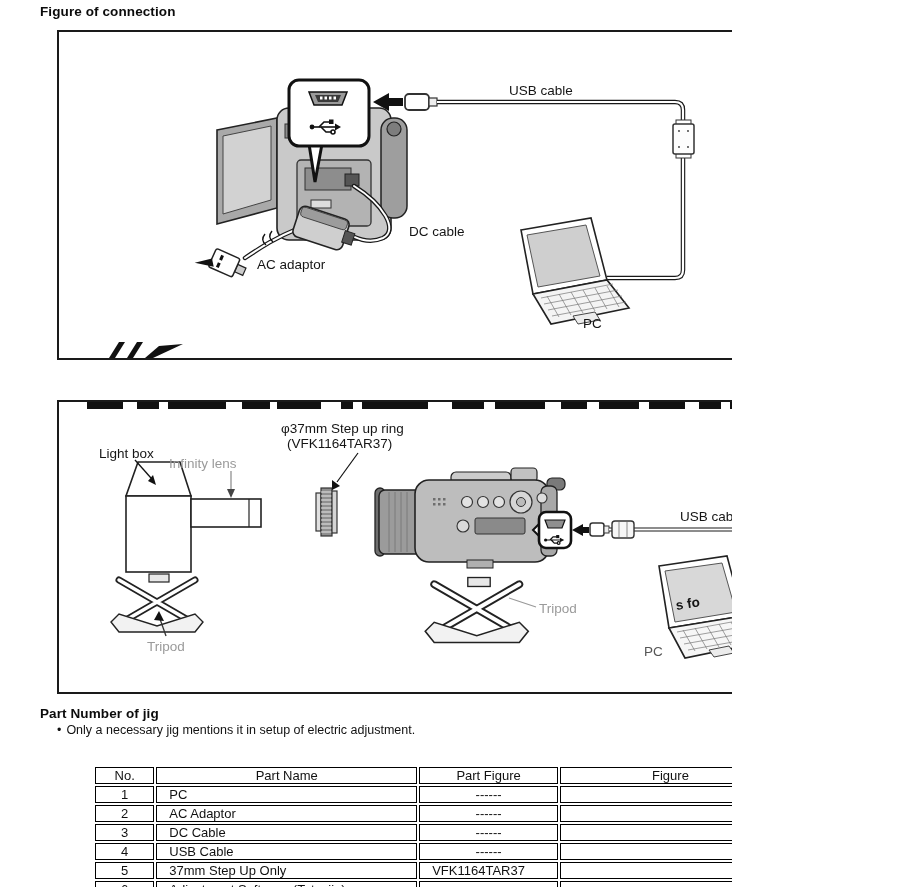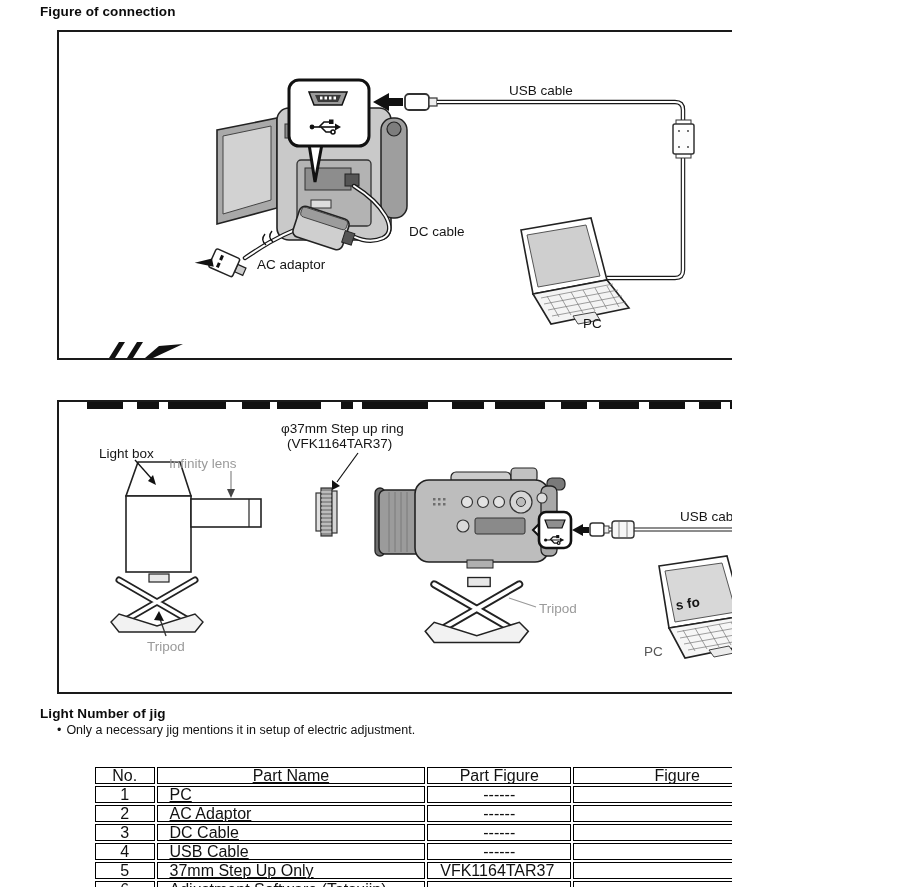--- a/index.html
+++ b/index.html
@@ -8,25 +8,25 @@
   .abs{position:absolute;}
   .heading{font-weight:bold;font-size:13.5px;letter-spacing:.1px;color:#0b0b0b;}
   .figbox{border:2px solid #1a1a1a;background:#fff;}
   .figbox svg{display:block;}
   svg text{font-family:"Liberation Sans",sans-serif;font-size:13.5px;fill:#151515;}
   svg text.gray{fill:#9a9a9a;}
   svg text.pc2{fill:#555;}
   #bullet{font-size:12.5px;color:#111;}
   #bullet .dot{margin:0 5px 0 10px;}
   #jig-table{border-collapse:separate;border-spacing:2px;width:690px;}
-  #jig-table td,#jig-table th{border:1px solid #000;font-size:16px;font-weight:normal;
+  #jig-table td,#jig-table th{border:1px solid #000;font-size:13px;font-weight:normal;
        height:13px;line-height:13px;padding:1px 12px;white-space:nowrap;background:#fff;}
   #jig-table th{text-align:center;}
   .c-no{width:38px;text-align:center;}
-  .c-name{width:256px;text-align:left;text-decoration:underline;}
+  .c-name{width:256px;text-align:left;}
   .c-num{width:120px;text-align:center;}
   .c-num.left{text-align:left;}
   .c-rem{width:252px;}
 </style>
 </head>
 <body>
 
 <div id="page">
 
   <div class="abs heading" style="left:40px;top:4px;">Figure of connection</div>
@@ -250,21 +250,21 @@
         <text x="24" y="52" transform="rotate(-9 50 44)" font-size="30" font-weight="bold" fill="#c0c0c0">s fo</text>
         <polygon points="18,74 92,62 112,88 34,104" fill="#f6f6f6" stroke="#222" stroke-width="1.6"></polygon>
         <path d="M26,78 L97,65 M29,84 L102,71 M33,90 L106,77 M37,96 L110,83" stroke="#777" stroke-width="0.7" fill="none"></path>
         <path d="M32,76 L44,97 M44,74 L56,95 M56,72 L68,93 M68,70 L80,91 M80,68 L92,89 M92,66 L102,87" stroke="#777" stroke-width="0.7" fill="none"></path>
         <polygon points="58,96 78,92 83,99 63,103" fill="#ececec" stroke="#333" stroke-width="0.9"></polygon>
       </g>
       <text x="585" y="254" class="pc2">PC</text>
     </svg>
   </div>
 
-  <div class="abs heading" style="left:40px;top:706px;">Light Number of jig</div>
+  <div class="abs heading" style="left:40px;top:706px;">Part Number of jig</div>
   <div id="bullet" class="abs" style="left:47px;top:723px;">
     <span class="dot">•</span><span>Only a necessary jig mentions it in setup of electric adjustment.</span>
   </div>
 
   <table id="jig-table" class="abs" style="left:93px;top:765px;">
     <thead>
       <tr>
         <th class="c-no">No.</th>
         <th class="c-name">Part Name</th>
         <th class="c-num">Part Figure</th>

